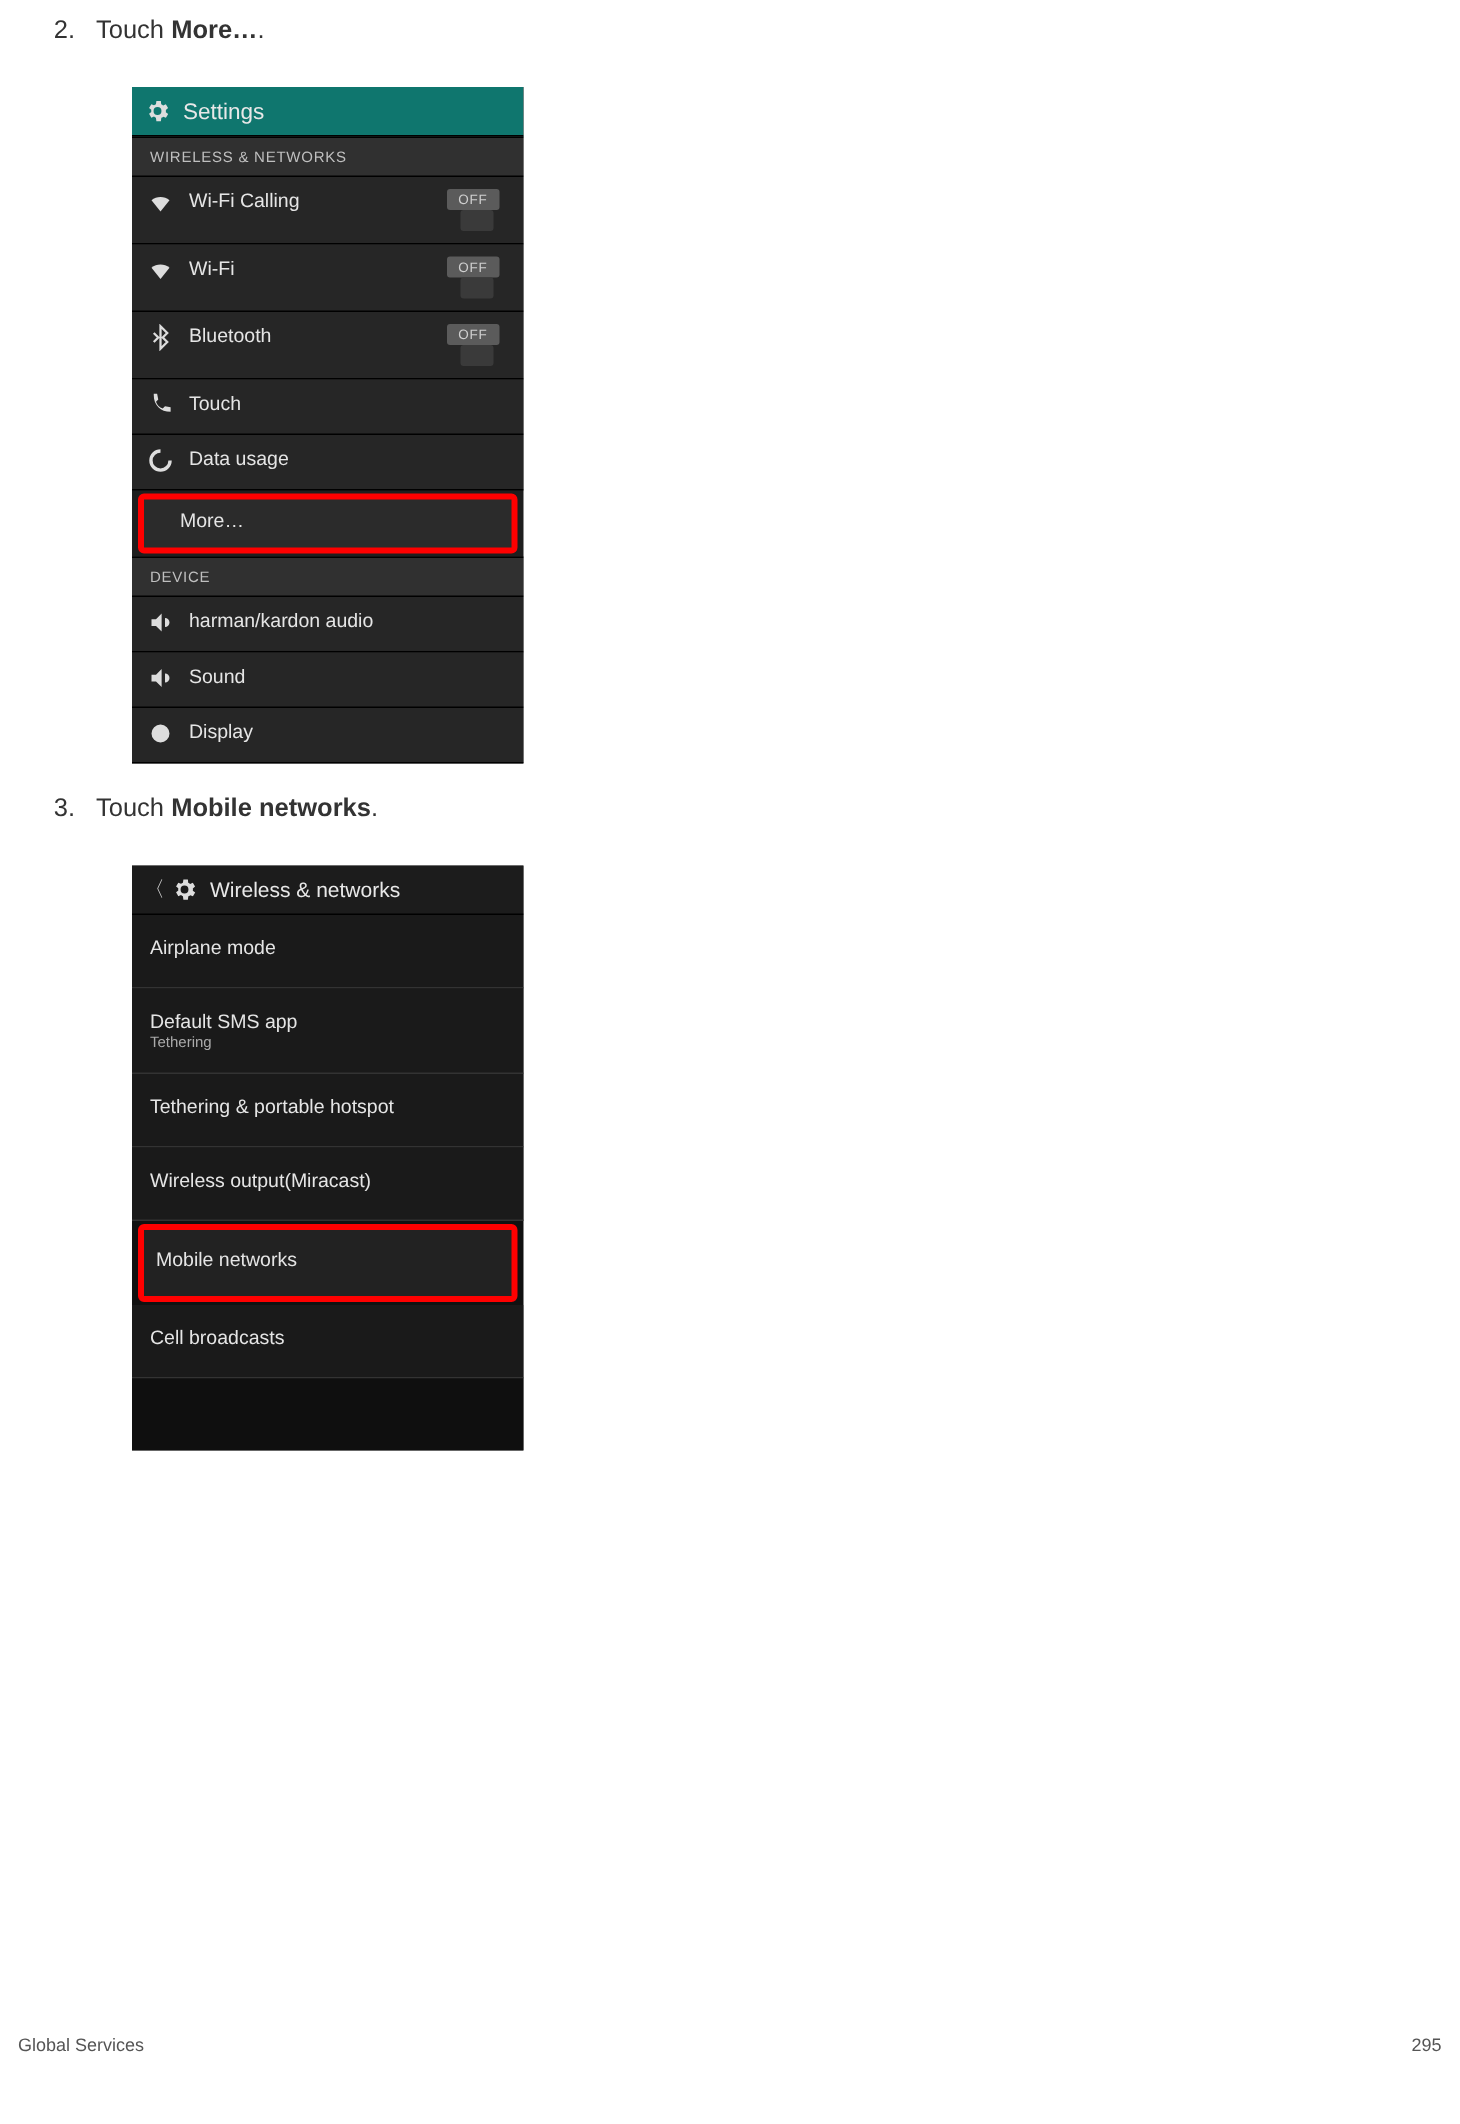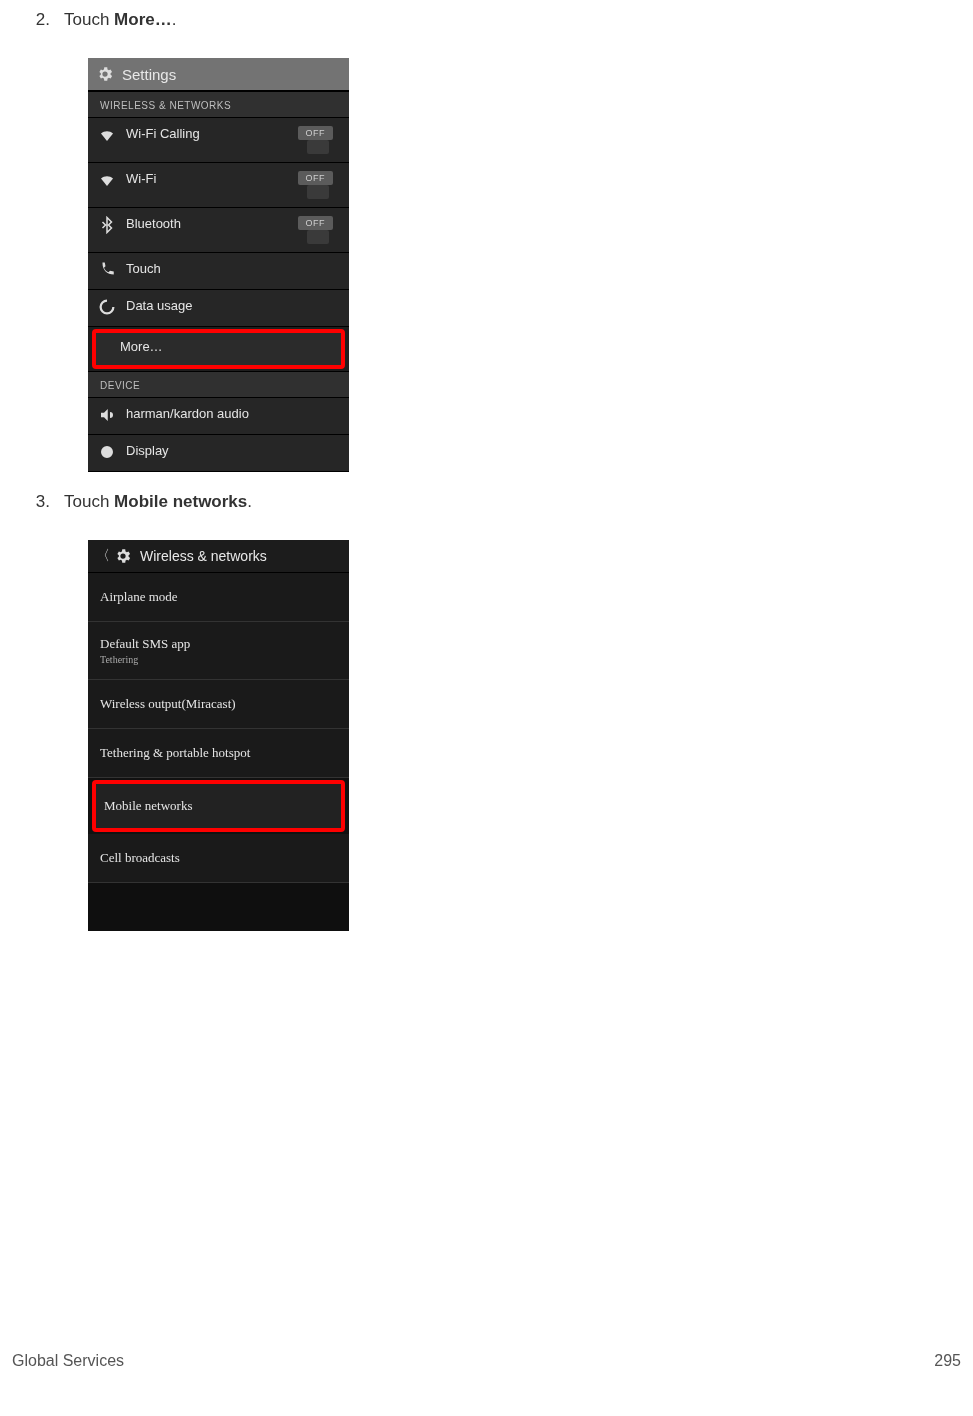--- a/index.html
+++ b/index.html
@@ -46,21 +46,21 @@
     background: #1e1e1e;
     color: #e8e8e8;
     font-size: 13px;
     border-radius: 0;
     overflow: hidden;
   }
   .shot1 .titlebar {
     display: flex;
     align-items: center;
     padding: 7px 10px 7px 8px;
-    background: #737373;
+    background: #0f766e;
     border-bottom: 1px solid #000;
     font-size: 15px;
   }
   .gear-icon {
     width: 18px; height: 18px;
     margin-right: 8px;
     display: inline-flex;
     align-items: center;
     justify-content: center;
   }
@@ -135,26 +135,24 @@
     font-size: 14px;
   }
   .back-chev {
     color: #ccc;
     font-size: 14px;
     margin-right: 4px;
   }
   .s2-row {
     display: flex;
     flex-direction: column;
-    justify-content: center;
     padding: 14px 12px;
     border-bottom: 1px solid #333;
     background: #1a1a1a;
     min-height: 20px;
-    font-family: Liberation Serif, serif;
   }
   .s2-row .lbl { font-size: 13px; color: #e5e5e5; }
   .s2-row .sub { font-size: 10px; color: #aaa; margin-top: 2px; }
   .s2-row.highlighted {
     border: 4px solid #ff0000;
     border-radius: 4px;
     padding: 12px 8px;
     margin: 2px 4px;
     background: #222;
   }
@@ -162,21 +160,21 @@
     height: 48px;
     background: #0f0f0f;
   }
 
   
   .footer {
     position: absolute;
     left: 12px; right: 12px; bottom: 10px;
     display: flex;
     justify-content: space-between;
-    font-size: 16px;
+    font-size: 12px;
     color: #555;
   }
 </style>
 </head>
 <body>
 
 <div class="page">
 
   <ol class="steps">
 
@@ -266,20 +264,28 @@
 
           <div class="s1-row">
             <span class="ric">
               <svg viewBox="0 0 24 24">
                   <path d="M4 9v6h4l5 5V4L8 9H4zm12-1v8a4 4 0 0 0 0-8z"></path>
                 </svg>
             </span>
             <span class="lbl">harman/kardon audio</span>
           </div>
 
+          <div class="s1-row">
+            <span class="ric">
+              <svg viewBox="0 0 24 24">
+                  <path d="M4 9v6h4l5 5V4L8 9H4zm12-1v8a4 4 0 0 0 0-8z"></path>
+                </svg>
+            </span>
+            <span class="lbl">Sound</span>
+          </div>
 
           <div class="s1-row">
             <span class="ric">
               <svg viewBox="0 0 24 24">
                   <path d="M12 4a8 8 0 1 0 8 8 8 8 0 0 0-8-8zm0 3v10a5 5 0 0 0 0-10z"></path>
                 </svg>
             </span>
             <span class="lbl">Display</span>
           </div>
         </div>
@@ -307,24 +313,24 @@
           </div>
 
           <div class="s2-row">
             <span class="lbl">Airplane mode</span>
           </div>
           <div class="s2-row">
             <span class="lbl">Default SMS app</span>
             <span class="sub">Tethering</span>
           </div>
           <div class="s2-row">
+            <span class="lbl">Tethering &amp; portable hotspot</span>
+          </div>
+          <div class="s2-row">
             <span class="lbl">Wireless output(Miracast)</span>
-          </div>
-          <div class="s2-row">
-            <span class="lbl">Tethering &amp; portable hotspot</span>
           </div>
           <div class="s2-row highlighted">
             <span class="lbl">Mobile networks</span>
           </div>
           <div class="s2-row">
             <span class="lbl">Cell broadcasts</span>
           </div>
           <div class="blank"></div>
         </div>
       </div>

